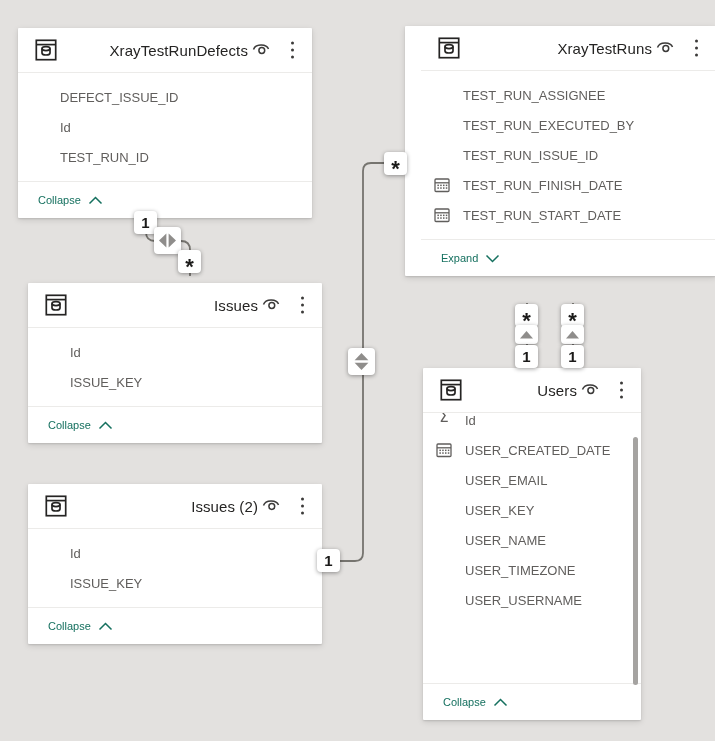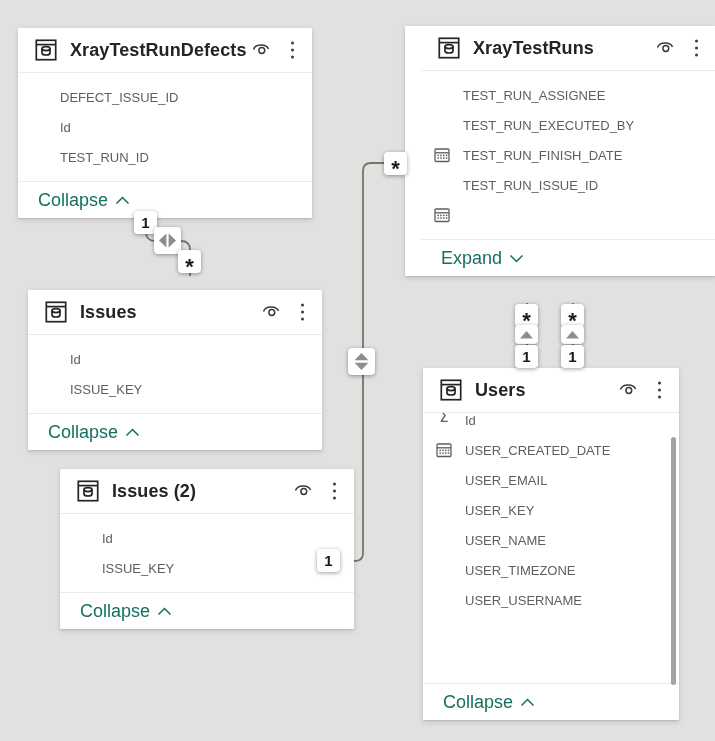--- a/index.html
+++ b/index.html
@@ -17,38 +17,38 @@
     position:absolute;background:#ffffff;z-index:2;
     box-shadow:0 1px 2px rgba(0,0,0,.12),0 2px 6px rgba(0,0,0,.12);
     border-radius:1px;
   }
   .card-header{
     height:44px;display:flex;align-items:center;padding:0 12px 0 16px;
     border-bottom:1px solid #ecebe9;
   }
   .table-icon{width:24px;height:24px;flex:0 0 24px;margin-right:12px;display:flex;align-items:center;justify-content:center;}
   .card-title{
-    flex:1 1 auto;font-size:18px;font-weight:700;color:#252423;
-    white-space:nowrap;overflow:hidden;letter-spacing:.1px;
+    flex:1 1 auto;font-size:15px;font-weight:400;color:#252423;
+    white-space:nowrap;overflow:hidden;letter-spacing:.1px;text-align:right;
   }
   .eye-btn{width:26px;height:24px;display:flex;align-items:center;justify-content:center;margin-right:10px;cursor:pointer;}
   .more-btn{width:16px;height:24px;display:flex;align-items:center;justify-content:center;cursor:pointer;}
   .fields{padding:9px 0;text-align:right;}
   .fields.scrolled{padding:0;overflow:hidden;position:relative;}
   .field-row{
     height:30px;display:flex;align-items:center;padding-left:10px;
     font-size:13px;color:#605e5c;
   }
   .field-icon{width:22px;height:22px;flex:0 0 22px;margin-right:10px;display:flex;align-items:center;justify-content:center;}
   .field-name{white-space:nowrap;}
   .card-footer{
     height:36px;display:flex;align-items:center;padding-left:20px;
     border-top:1px solid #ecebe9;cursor:pointer;
   }
-  .footer-label{font-size:18px;color:#15705f;}
+  .footer-label{font-size:11px;color:#15705f;}
   .footer-chevron{margin-left:7px;display:flex;align-items:center;}
   .sigma-glyph{font-size:15px;color:#605e5c;font-family:"DejaVu Sans",sans-serif;line-height:1;}
   
   .vscrollbar{position:absolute;right:3px;top:69px;width:5px;height:248px;background:#a5a3a1;border-radius:3px;z-index:3;cursor:pointer;}
   
   .mark{
     position:absolute;background:#ffffff;border-radius:4px;z-index:3;
     box-shadow:0 1px 4px rgba(0,0,0,.38);
     display:flex;align-items:center;justify-content:center;cursor:pointer;
   }
@@ -157,20 +157,24 @@
   <div class="fields">
     <div class="field-row">
         <span class="field-icon"></span>
         <span class="field-name">TEST_RUN_ASSIGNEE</span>
       </div>
     <div class="field-row">
         <span class="field-icon"></span>
         <span class="field-name">TEST_RUN_EXECUTED_BY</span>
       </div>
     <div class="field-row">
+        <span class="field-icon"></span>
+        <span class="field-name">TEST_RUN_ISSUE_ID</span>
+      </div>
+    <div class="field-row">
         <span class="field-icon">
           <svg width="18" height="18" viewBox="0 0 18 18">
             <g fill="none" stroke="#605e5c" stroke-width="1.3">
               <rect x="2" y="3" width="14" height="12.5" rx="1"></rect>
               <path d="M2 6.8 H16"></path>
             </g>
             <g fill="#605e5c">
               <rect x="4.4" y="8.6" width="1.5" height="1.5"></rect>
               <rect x="7.2" y="8.6" width="1.5" height="1.5"></rect>
               <rect x="10" y="8.6" width="1.5" height="1.5"></rect>
@@ -178,55 +182,52 @@
               <rect x="4.4" y="11.3" width="1.5" height="1.5"></rect>
               <rect x="7.2" y="11.3" width="1.5" height="1.5"></rect>
               <rect x="10" y="11.3" width="1.5" height="1.5"></rect>
               <rect x="12.8" y="11.3" width="1.5" height="1.5"></rect>
             </g>
           </svg>
         </span>
         <span class="field-name">TEST_RUN_FINISH_DATE</span>
       </div>
     <div class="field-row">
-        <span class="field-icon"></span>
-        <span class="field-name">TEST_RUN_ISSUE_ID</span>
-      </div>
-    <div class="field-row">
         <span class="field-icon">
           <svg width="18" height="18" viewBox="0 0 18 18">
             <g fill="none" stroke="#605e5c" stroke-width="1.3">
               <rect x="2" y="3" width="14" height="12.5" rx="1"></rect>
               <path d="M2 6.8 H16"></path>
             </g>
             <g fill="#605e5c">
               <rect x="4.4" y="8.6" width="1.5" height="1.5"></rect>
               <rect x="7.2" y="8.6" width="1.5" height="1.5"></rect>
               <rect x="10" y="8.6" width="1.5" height="1.5"></rect>
               <rect x="12.8" y="8.6" width="1.5" height="1.5"></rect>
               <rect x="4.4" y="11.3" width="1.5" height="1.5"></rect>
               <rect x="7.2" y="11.3" width="1.5" height="1.5"></rect>
               <rect x="10" y="11.3" width="1.5" height="1.5"></rect>
               <rect x="12.8" y="11.3" width="1.5" height="1.5"></rect>
             </g>
           </svg>
         </span>
+        <span class="field-name">TEST_RUN_START_DATE</span>
       </div>
   </div>
   <div class="card-footer">
     <span class="footer-label">Expand</span>
     <span class="footer-chevron">
       <svg width="15" height="9" viewBox="0 0 15 9">
           <polyline points="1.5,1.5 7.5,7.5 13.5,1.5" fill="none" stroke="#15705f" stroke-width="1.5"></polyline>
         </svg>
     </span>
   </div>
 </div>
 
-<div class="table-card" style="left:28px;top:290px;width:294px;">
+<div class="table-card" style="left:28px;top:283px;width:294px;">
   <div class="card-header">
     <span class="table-icon">
       <svg width="24" height="24" viewBox="0 0 24 24">
           <g fill="none" stroke="#252423" stroke-width="1.7">
             <rect x="2.3" y="2.3" width="19.4" height="19.4"></rect>
             <path d="M2.3 6.6 H21.7"></path>
             <ellipse cx="12" cy="10.6" rx="4" ry="2"></ellipse>
             <path d="M8 10.6 V15 A4 2 0 0 0 16 15 V10.6"></path>
           </g>
         </svg>
@@ -263,21 +264,21 @@
   <div class="card-footer">
     <span class="footer-label">Collapse</span>
     <span class="footer-chevron">
       <svg width="15" height="9" viewBox="0 0 15 9">
           <polyline points="1.5,7.5 7.5,1.5 13.5,7.5" fill="none" stroke="#15705f" stroke-width="1.5"></polyline>
         </svg>
     </span>
   </div>
 </div>
 
-<div class="table-card" style="left:28px;top:469px;width:294px;margin-left:32px;">
+<div class="table-card" style="left:28px;top:484px;width:294px;">
   <div class="card-header">
     <span class="table-icon">
       <svg width="24" height="24" viewBox="0 0 24 24">
           <g fill="none" stroke="#252423" stroke-width="1.7">
             <rect x="2.3" y="2.3" width="19.4" height="19.4"></rect>
             <path d="M2.3 6.6 H21.7"></path>
             <ellipse cx="12" cy="10.6" rx="4" ry="2"></ellipse>
             <path d="M8 10.6 V15 A4 2 0 0 0 16 15 V10.6"></path>
           </g>
         </svg>
@@ -314,21 +315,21 @@
   <div class="card-footer">
     <span class="footer-label">Collapse</span>
     <span class="footer-chevron">
       <svg width="15" height="9" viewBox="0 0 15 9">
           <polyline points="1.5,7.5 7.5,1.5 13.5,7.5" fill="none" stroke="#15705f" stroke-width="1.5"></polyline>
         </svg>
     </span>
   </div>
 </div>
 
-<div class="table-card" style="left:423px;top:368px;width:256px;">
+<div class="table-card" style="left:423px;top:368px;width:218px;">
   <div class="card-header">
     <span class="table-icon">
       <svg width="24" height="24" viewBox="0 0 24 24">
           <g fill="none" stroke="#252423" stroke-width="1.7">
             <rect x="2.3" y="2.3" width="19.4" height="19.4"></rect>
             <path d="M2.3 6.6 H21.7"></path>
             <ellipse cx="12" cy="10.6" rx="4" ry="2"></ellipse>
             <path d="M8 10.6 V15 A4 2 0 0 0 16 15 V10.6"></path>
           </g>
         </svg>

